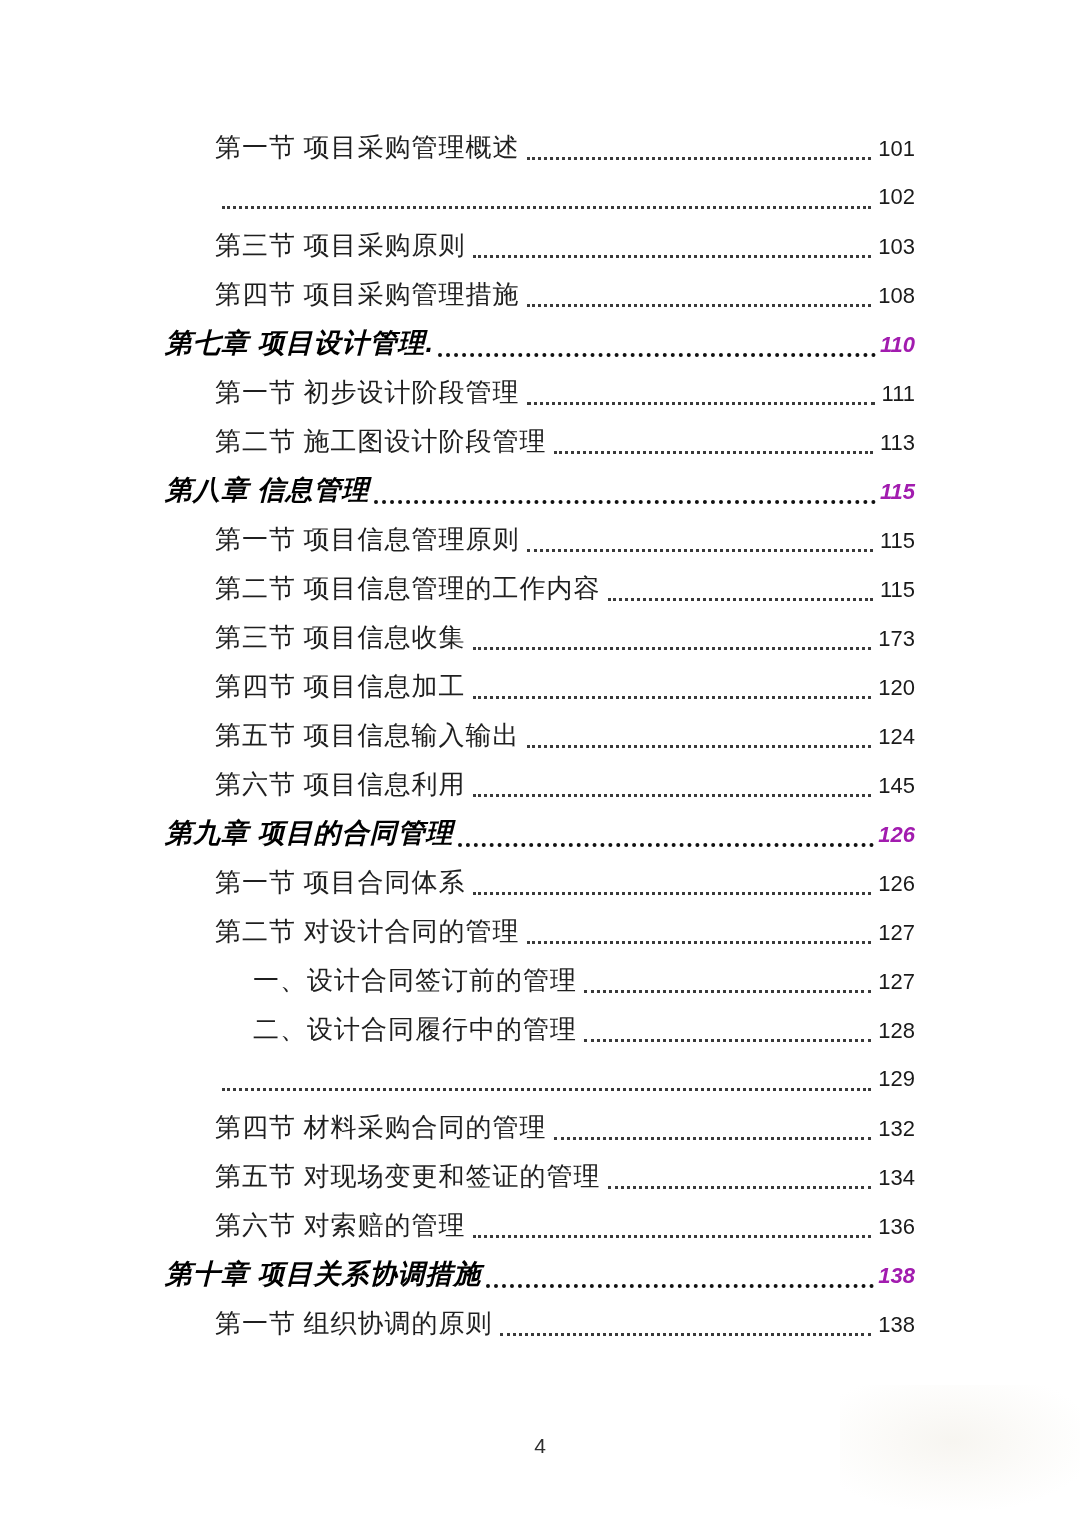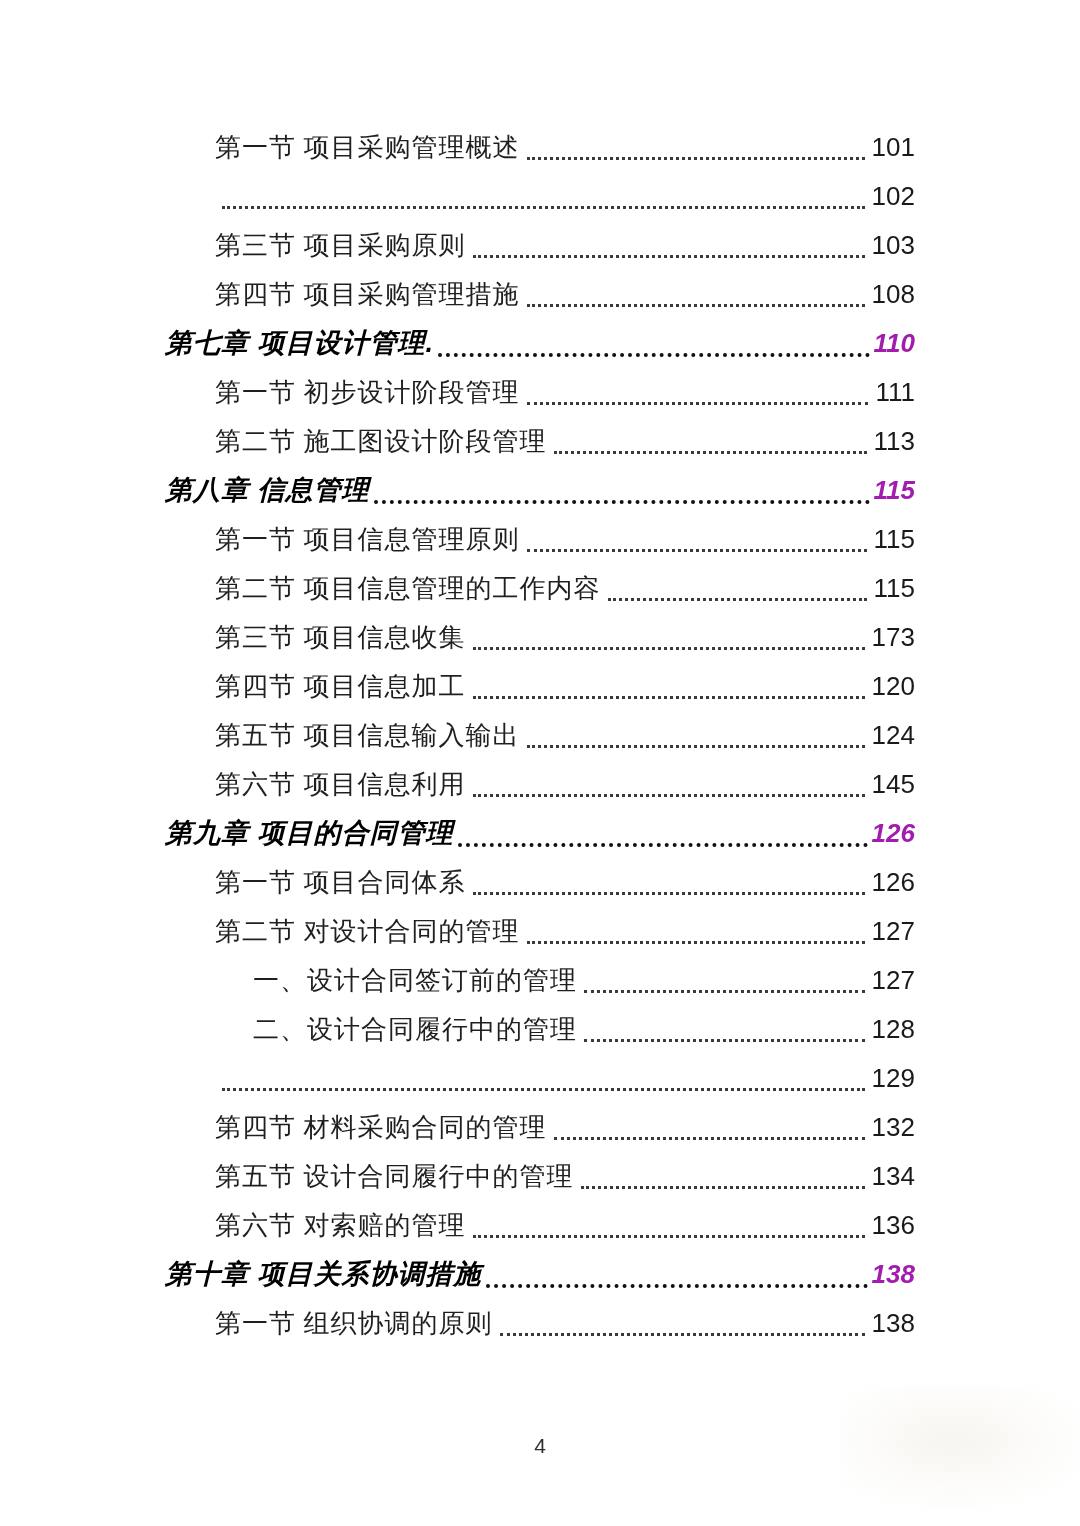--- a/index.html
+++ b/index.html
@@ -44,21 +44,21 @@
     content: "";
     position: absolute;
     left: 7px;
     right: 7px;
     bottom: 12px;
     border-bottom: 3px dotted #3a3a3a;
   }
   .toc-page {
     flex: 0 0 auto;
     font-family: "Liberation Sans", sans-serif;
-    font-size: 26px;
+    font-size: 22px;
     letter-spacing: 0;
     color: #1a1a1a;
   }
   
   .level-section { padding-left: 50px; }
   .level-sub     { padding-left: 88px; }
   .level-chapter {
     padding-left: 0;
     font-family: "Liberation Sans", sans-serif;
     font-weight: bold;
@@ -223,21 +223,21 @@
       <span class="toc-page">129</span>
     </div>
 
     <div class="toc-row level-section">
       <span class="toc-label">第四节 材料采购合同的管理</span>
       <span class="toc-dots"></span>
       <span class="toc-page">132</span>
     </div>
 
     <div class="toc-row level-section">
-      <span class="toc-label">第五节 设计合同履行中的管理</span>
+      <span class="toc-label">第五节 对现场变更和签证的管理</span>
       <span class="toc-dots"></span>
       <span class="toc-page">134</span>
     </div>
 
     <div class="toc-row level-section">
       <span class="toc-label">第六节 对索赔的管理</span>
       <span class="toc-dots"></span>
       <span class="toc-page">136</span>
     </div>
 

